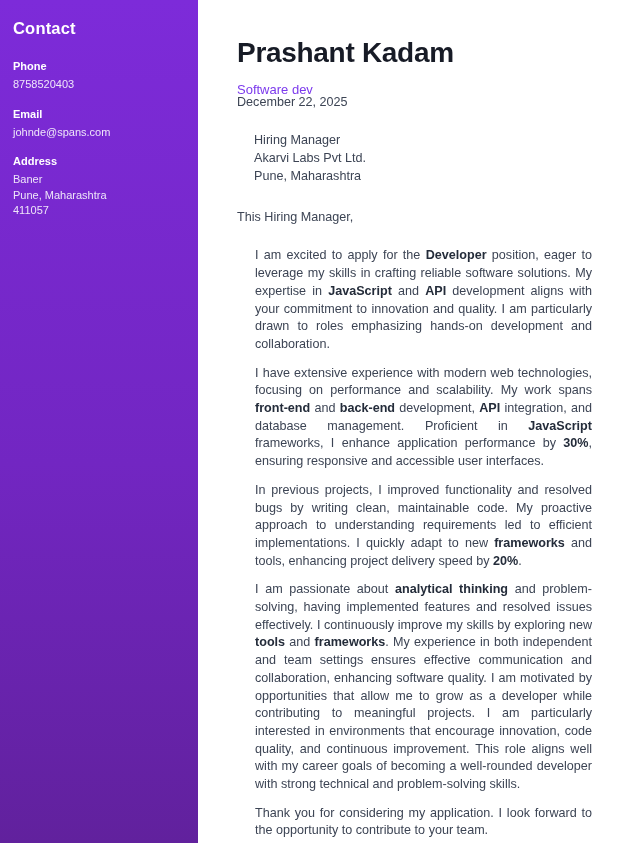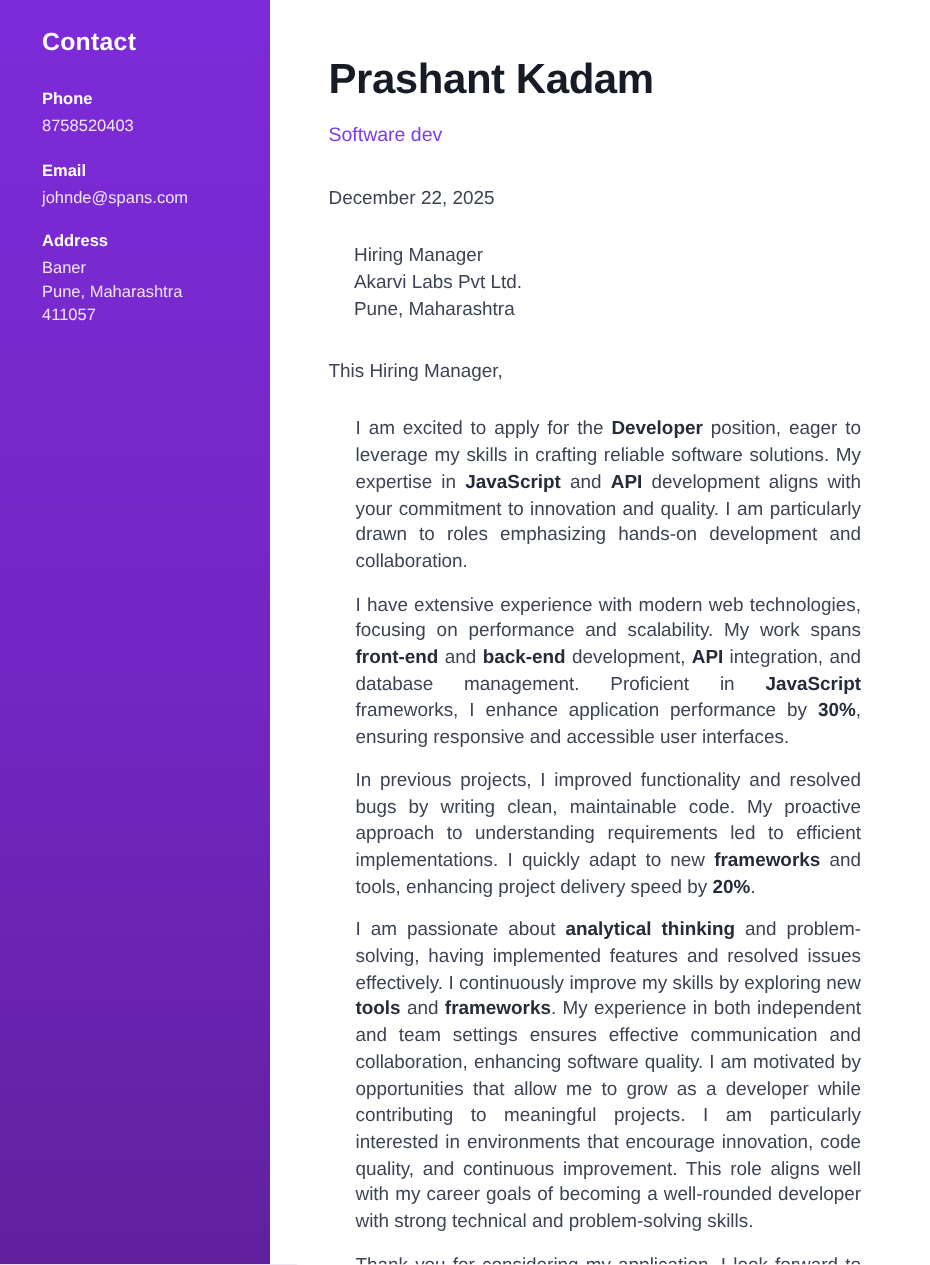--- a/index.html
+++ b/index.html
@@ -20,21 +20,21 @@
   }
   
   .sidebar {
     position: absolute;
     left: 0; top: 0;
     width: 198px;
     height: 843px;
     background: linear-gradient(180deg, #7d2bd9 0%, #7226c2 55%, #61219d 100%);
     color: #ffffff;
     box-sizing: border-box;
-    padding: 19px 14px 0 28px;
+    padding: 19px 14px 0 13px;
   }
   .contact-heading {
     font-size: 16.5px;
     font-weight: 700;
     letter-spacing: 0.2px;
     margin: 0 0 21px 0;
   }
   .contact-group { margin-bottom: 14px; }
   .contact-label {
     font-size: 11px;
@@ -44,21 +44,21 @@
     line-height: 15px;
   }
   .contact-line {
     font-size: 11px;
     line-height: 15.5px;
     color: rgba(255,255,255,0.88);
   }
   
   .main {
     position: absolute;
-    left: 180px; top: 0;
+    left: 198px; top: 0;
     width: 422px;
     height: 843px;
     box-sizing: border-box;
     padding: 36px 28px 0 39px;
     background: #ffffff;
   }
   .person-name {
     margin: 0;
     font-size: 28px;
     line-height: 34px;
@@ -66,21 +66,20 @@
     letter-spacing: -0.3px;
     color: #171b26;
   }
   .person-role {
     margin-top: 13px;
     font-size: 13px;
     line-height: 13px;
     color: #7c3aed;
   }
   .letter-date {
-    margin-top: 30px;
     font-size: 12.6px;
     line-height: 13px;
     color: #3c4454;
   }
   .recipient-block { margin-top: 23px; }
   .recipient-line {
     font-size: 12.6px;
     line-height: 17.8px;
     color: #3c4454;
     margin-left: 17px;

